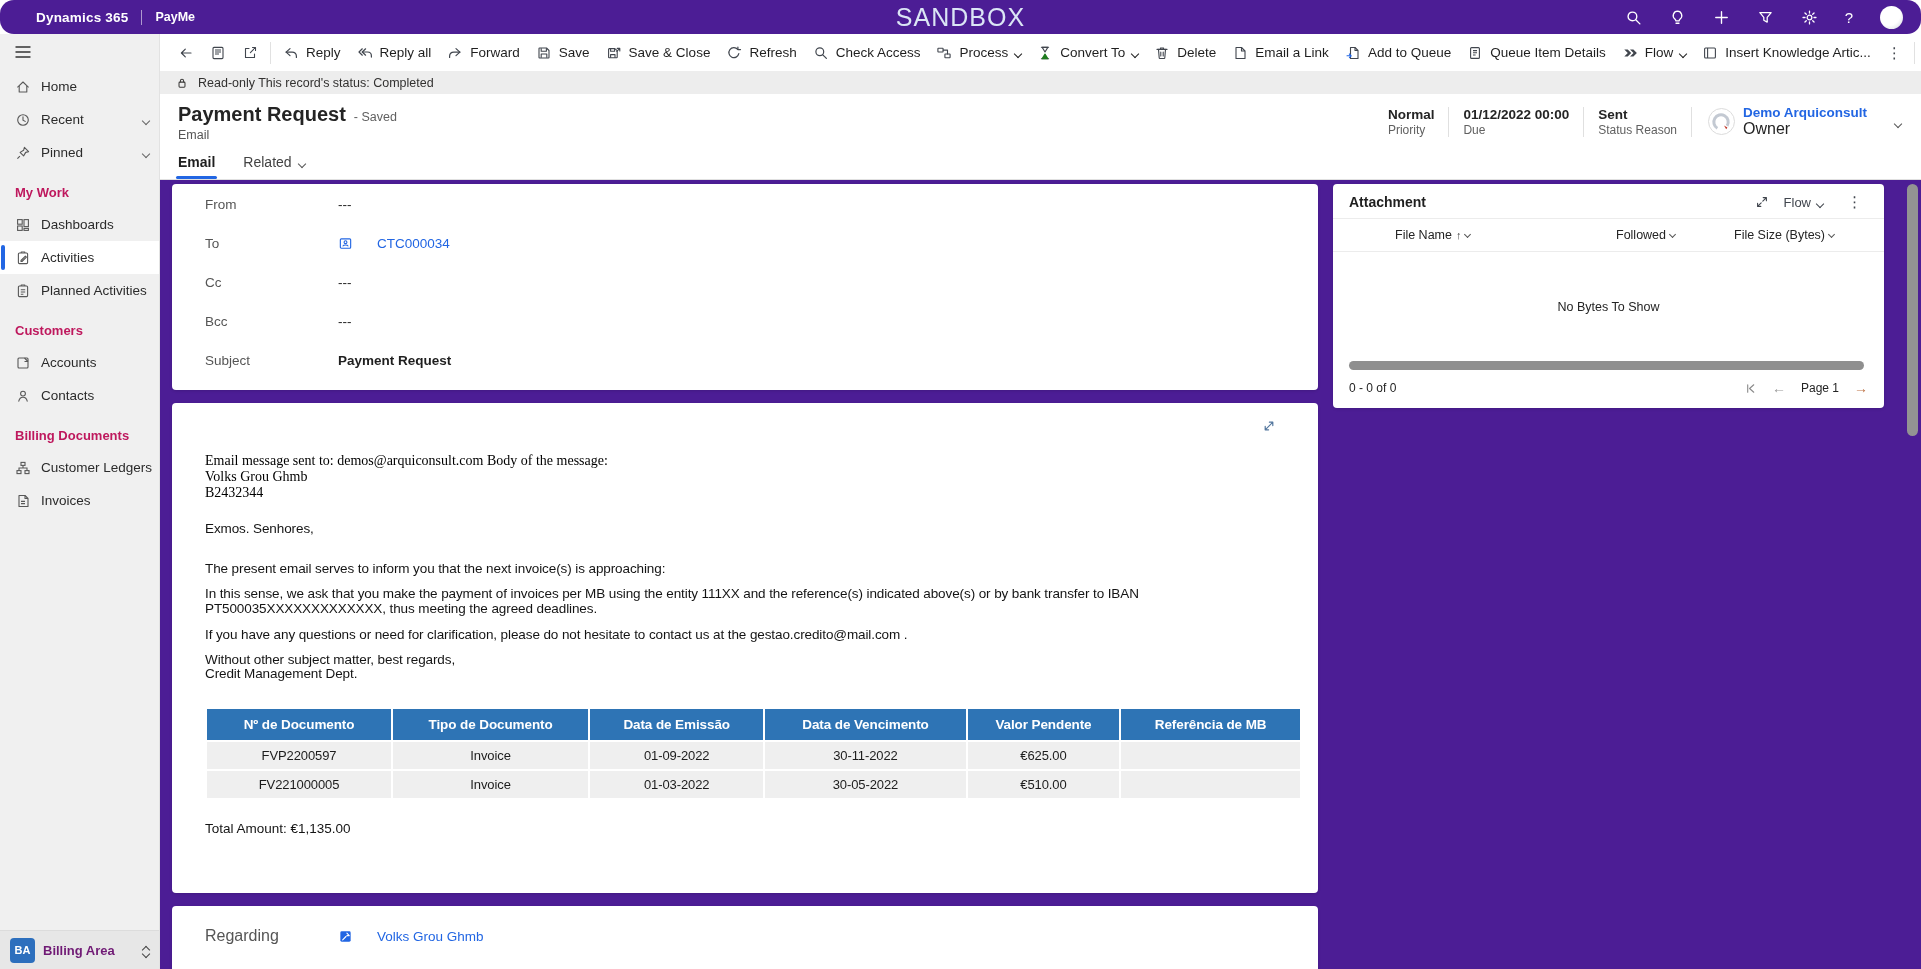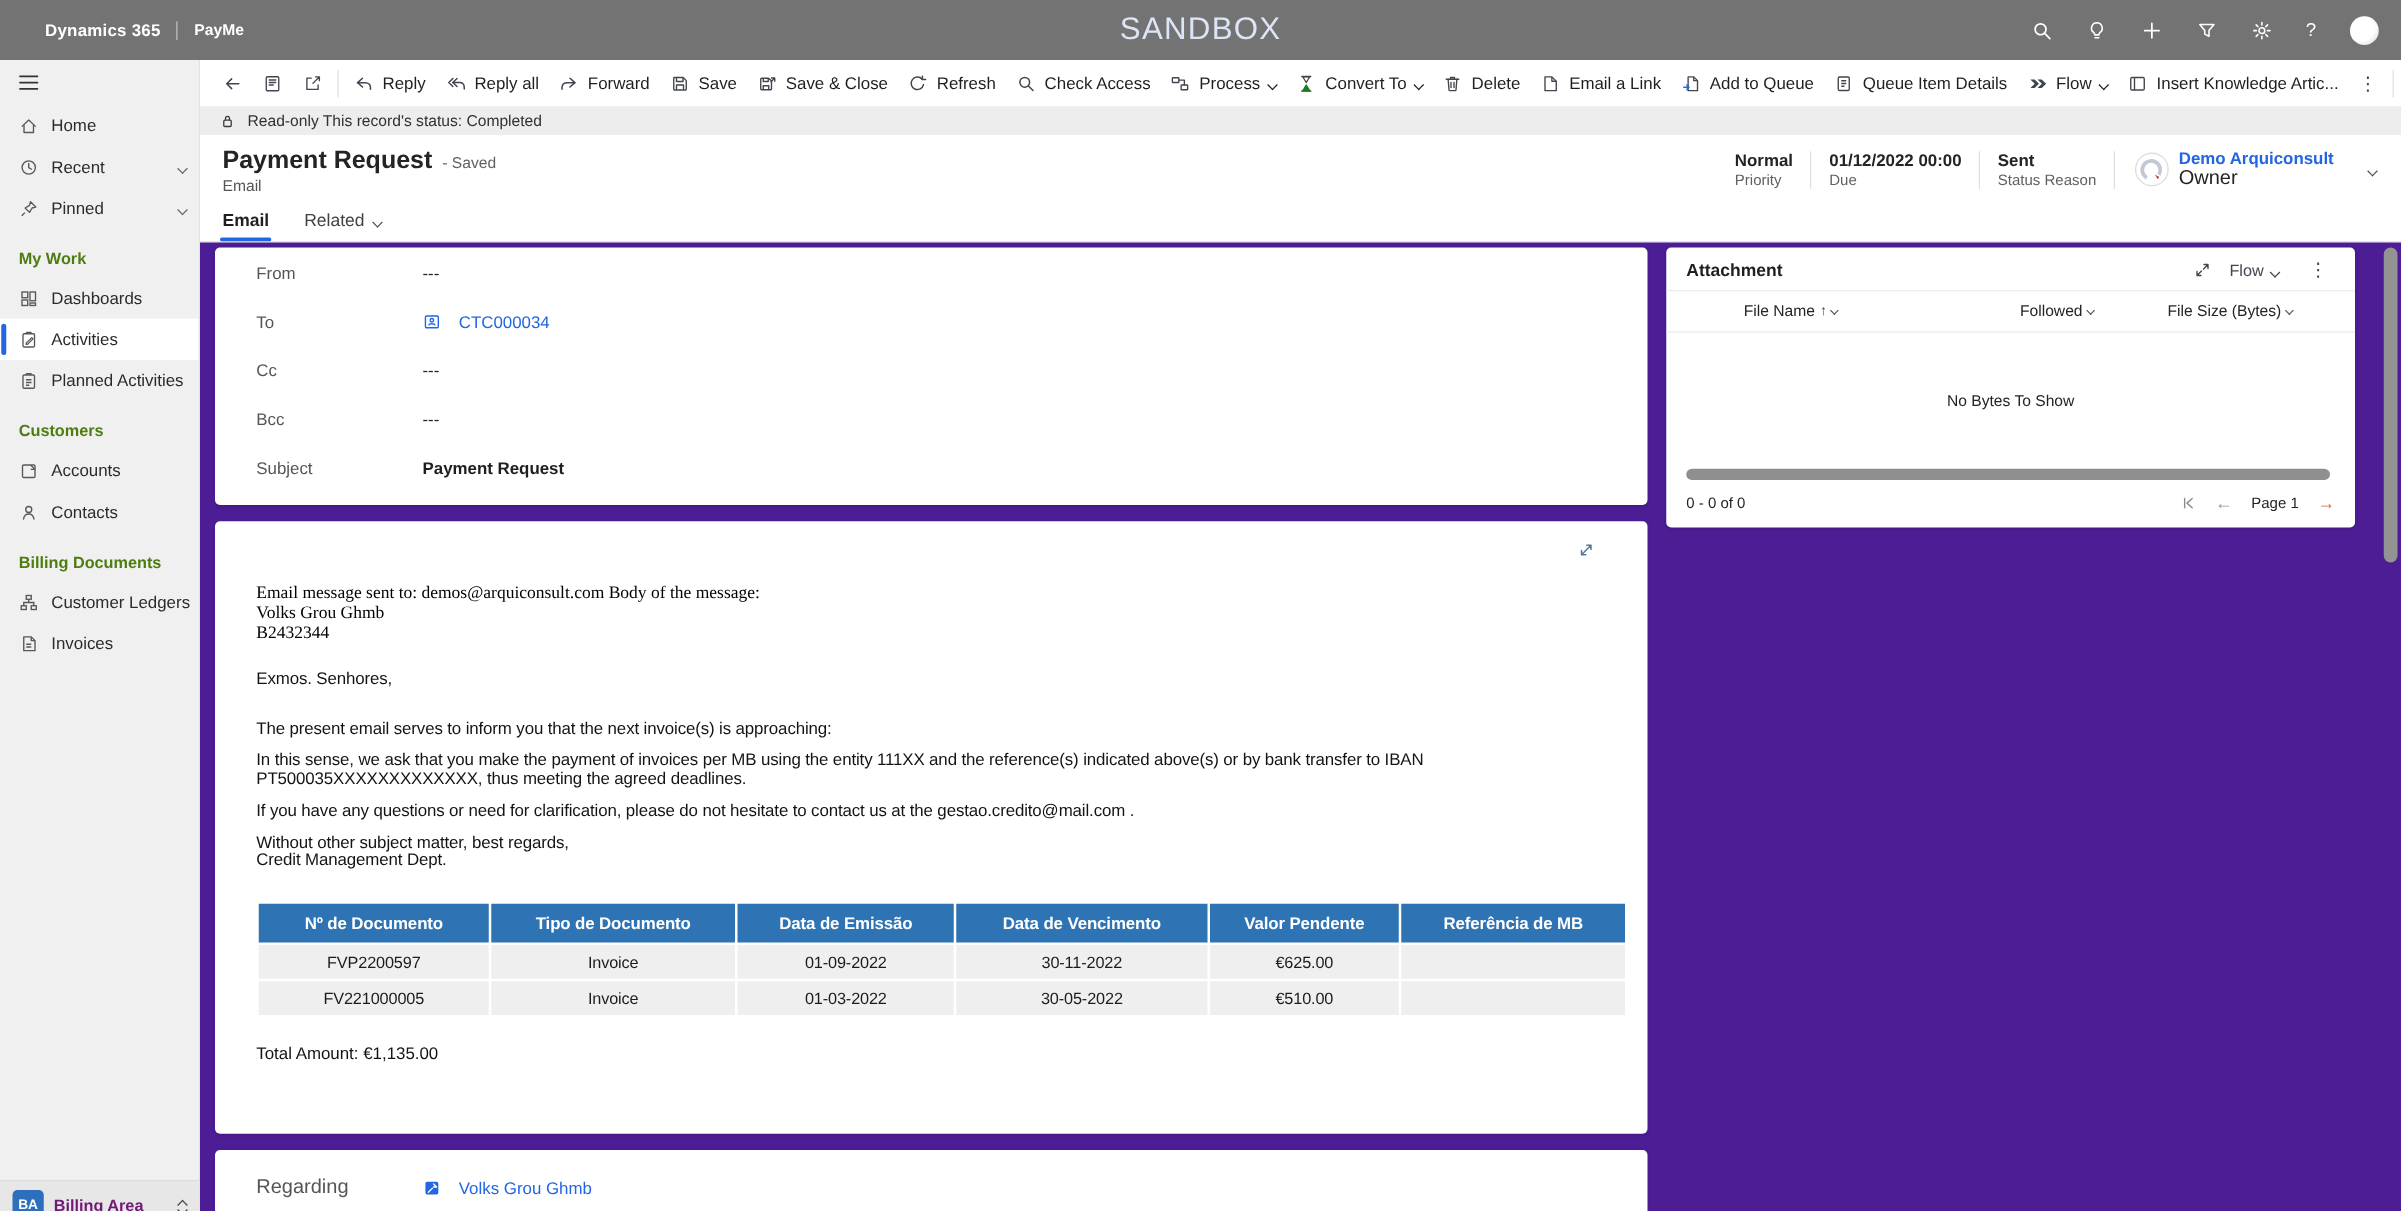--- a/index.html
+++ b/index.html
@@ -2,42 +2,42 @@
 <html><head>
 <meta charset="utf-8">
 <style>
   * { box-sizing: border-box; margin: 0; padding: 0; }
   html,body { width:1921px; height:969px; overflow:hidden; }
   body { font-family:"Liberation Sans", sans-serif; background:#fff; color:#242424; }
   svg { display:block; }
   .ic { display:inline-block; flex:none; }
 
   
-  .topnav { height:48px; background:#737373; color:#fff; display:flex; align-items:center; padding:0 18px 0 36px; position:relative; }
+  .topnav { height:34px; background:#4c1d95; color:#fff; display:flex; align-items:center; padding:0 18px 0 36px; position:relative;border-radius:14px; }
   .brand { font-size:13.5px; font-weight:700; letter-spacing:.2px; white-space:nowrap; }
   .nav-div { width:1px; height:15px; background:rgba(255,255,255,.55); margin:0 13px; }
   .app-name { font-size:12.5px; font-weight:600; }
   .env { position:absolute; left:50%; top:50%; transform:translate(-50%,-50%); font-size:25px; font-weight:400; color:#dbe5f5; letter-spacing:1px; }
   .nav-icons { margin-left:auto; display:flex; align-items:center; gap:27px; }
   .nav-icons .help { font-size:15px; color:#fff; }
   .avatar-top { width:23px; height:23px; border-radius:50%; background:radial-gradient(circle at 38% 35%, #ffffff 55%, #ccd1da 100%); }
 
   
   .main-row { display:flex; height:935px; }
 
   
   .sidebar { width:160px; background:#f0f0f0; border-right:1px solid #e2e2e2; display:flex; flex-direction:column; font-size:13.5px; flex:none; }
   .hamburger { padding:12px 0 8px 15px; cursor:pointer; }
   .side-scroll { flex:1; overflow:hidden; padding-top:4px; }
   .side-item { display:flex; align-items:center; gap:10px; height:33px; padding-left:15px; padding-right:10px; position:relative; cursor:pointer; color:#2b2b2b; }
   .side-item .lbl { white-space:nowrap; }
   .side-item.active { background:#fff; }
   .side-item.active::before { content:""; position:absolute; left:1px; top:4px; bottom:4px; width:4px; border-radius:2px; background:#2266e3; }
   .side-item .chev-wrap { margin-left:auto; color:#666; }
-  .side-group { font-weight:700; font-size:13px; color:#4d7c0f; padding:16px 0 8px 15px; white-space:nowrap; }
+  .side-group { font-weight:700; font-size:13px; color:#be185d; padding:16px 0 8px 15px; white-space:nowrap; }
   .side-icon { color:#585858; }
   .side-bottom { height:39px; background:#e7e7e7; border-top:1px solid #dcdcdc; display:flex; align-items:center; gap:8px; padding:0 10px; cursor:pointer; }
   .ba-badge { width:25px; height:25px; border-radius:4px; background:#2d6fbd; color:#fff; font-size:11px; font-weight:700; display:flex; align-items:center; justify-content:center; }
   .side-bottom .lbl { font-size:13px; font-weight:700; color:#701a75; }
   .updown { margin-left:auto; display:flex; flex-direction:column; gap:1px; color:#444; }
   .chev { width:6px; height:6px; border-right:1.4px solid currentColor; border-bottom:1.4px solid currentColor; display:inline-block; transform:rotate(45deg); margin-top:-3px; }
   .chev.up { transform:rotate(-135deg); margin-top:3px; }
 
   .right-col { flex:1; min-width:0; display:flex; flex-direction:column; }
 
@@ -79,21 +79,21 @@
   
   .content { flex:1; background:#4c1d95; display:flex; gap:15px; padding:4px 0 0 12px; position:relative; overflow:hidden; }
   .left-col { width:1146px; flex:none; display:flex; flex-direction:column; gap:13px; }
   .card { background:#fff; border-radius:4px; box-shadow:0 1px 3px rgba(0,0,0,.13); }
 
   .form-card { padding:1px 0 10px 0; }
   .form-row { display:flex; align-items:center; min-height:39px; padding-left:33px; font-size:13.5px; }
   .form-label { width:133px; color:#555; flex:none; }
   .form-value { color:#242424; }
   .form-value.subject { font-weight:700; color:#1f1f1f; }
-  .link { color:#2266e3; display:inline-flex; align-items:center; gap:14px; cursor:pointer; font-size:13.5px; }
+  .link { color:#2266e3; display:inline-flex; align-items:center; gap:24px; cursor:pointer; font-size:13.5px; }
 
   .body-card { position:relative; min-height:490px; padding:50px 44px 34px 33px; }
   .expand-icon { position:absolute; top:16px; right:42px; color:#54779e; cursor:pointer; }
   .serif-block { font-family:"Liberation Serif", serif; font-size:14px; line-height:1.15; color:#000; }
   .email-p { font-size:13.5px; line-height:1.1; color:#141414; letter-spacing:-.1px; max-width:1100px; } .mt-b { margin-top:21px; } .mt-c { margin-top:10px; } .mt-d { margin-top:11px; }
   .invoice-table { border-collapse:separate; border-spacing:2px; width:1097px; margin-top:25px; table-layout:fixed; }
   .invoice-table th { background:#2e74b5; color:#fff; font-size:13.5px; font-weight:700; padding:8px 4px; letter-spacing:-.1px; }
   .invoice-table td { background:#efefef; text-align:center; font-size:13px; color:#1c1c1c; padding:6px 4px; height:27px; letter-spacing:-.1px; }
   .total-line { margin-top:21px; font-size:13.5px; color:#141414; }
 

